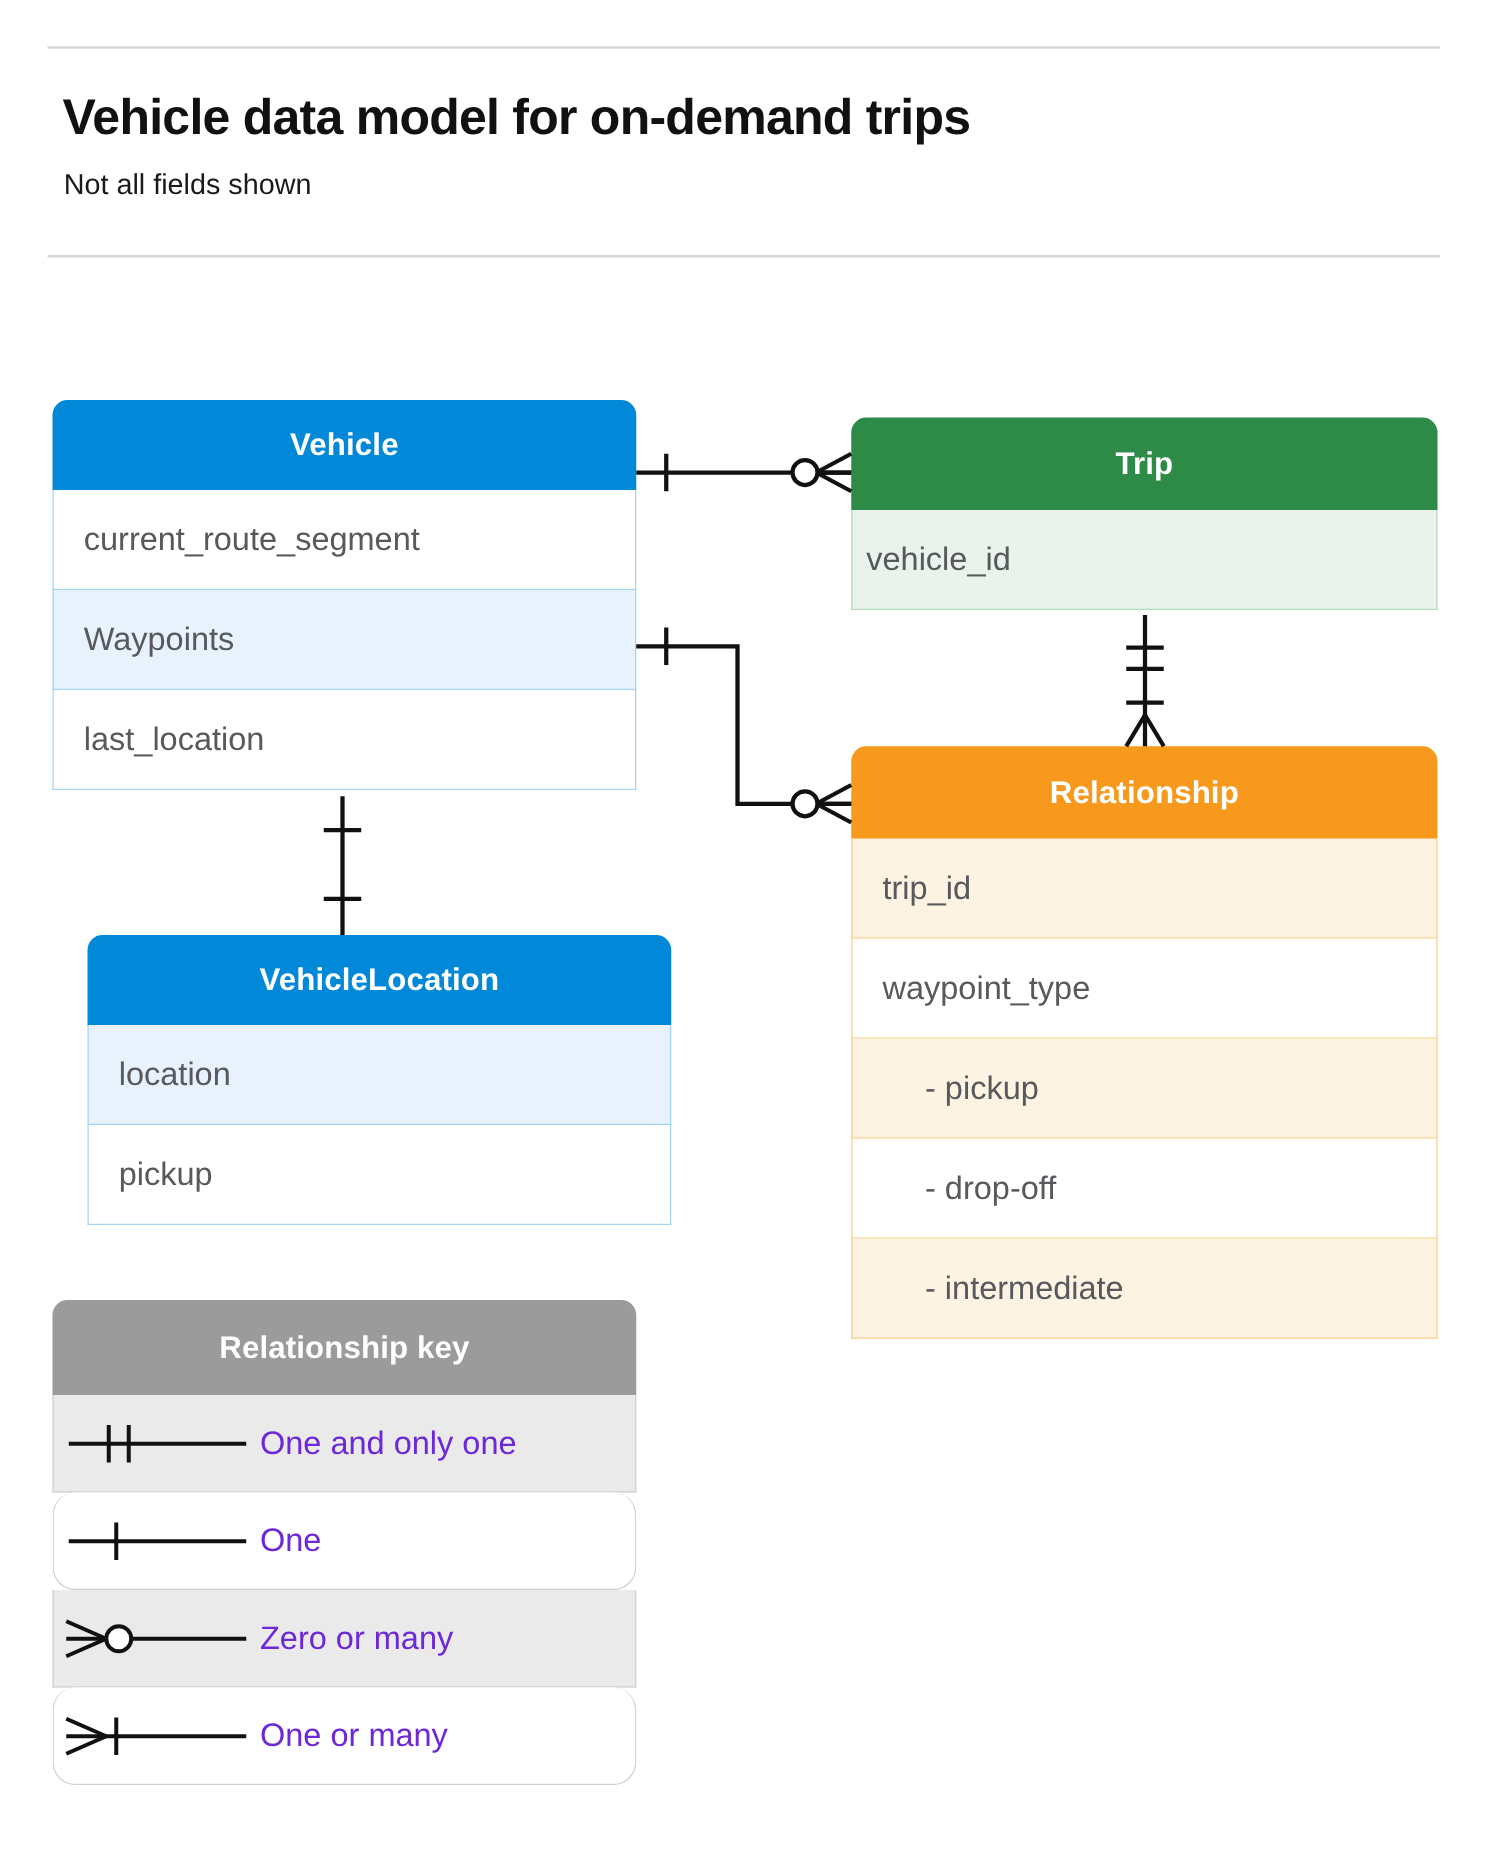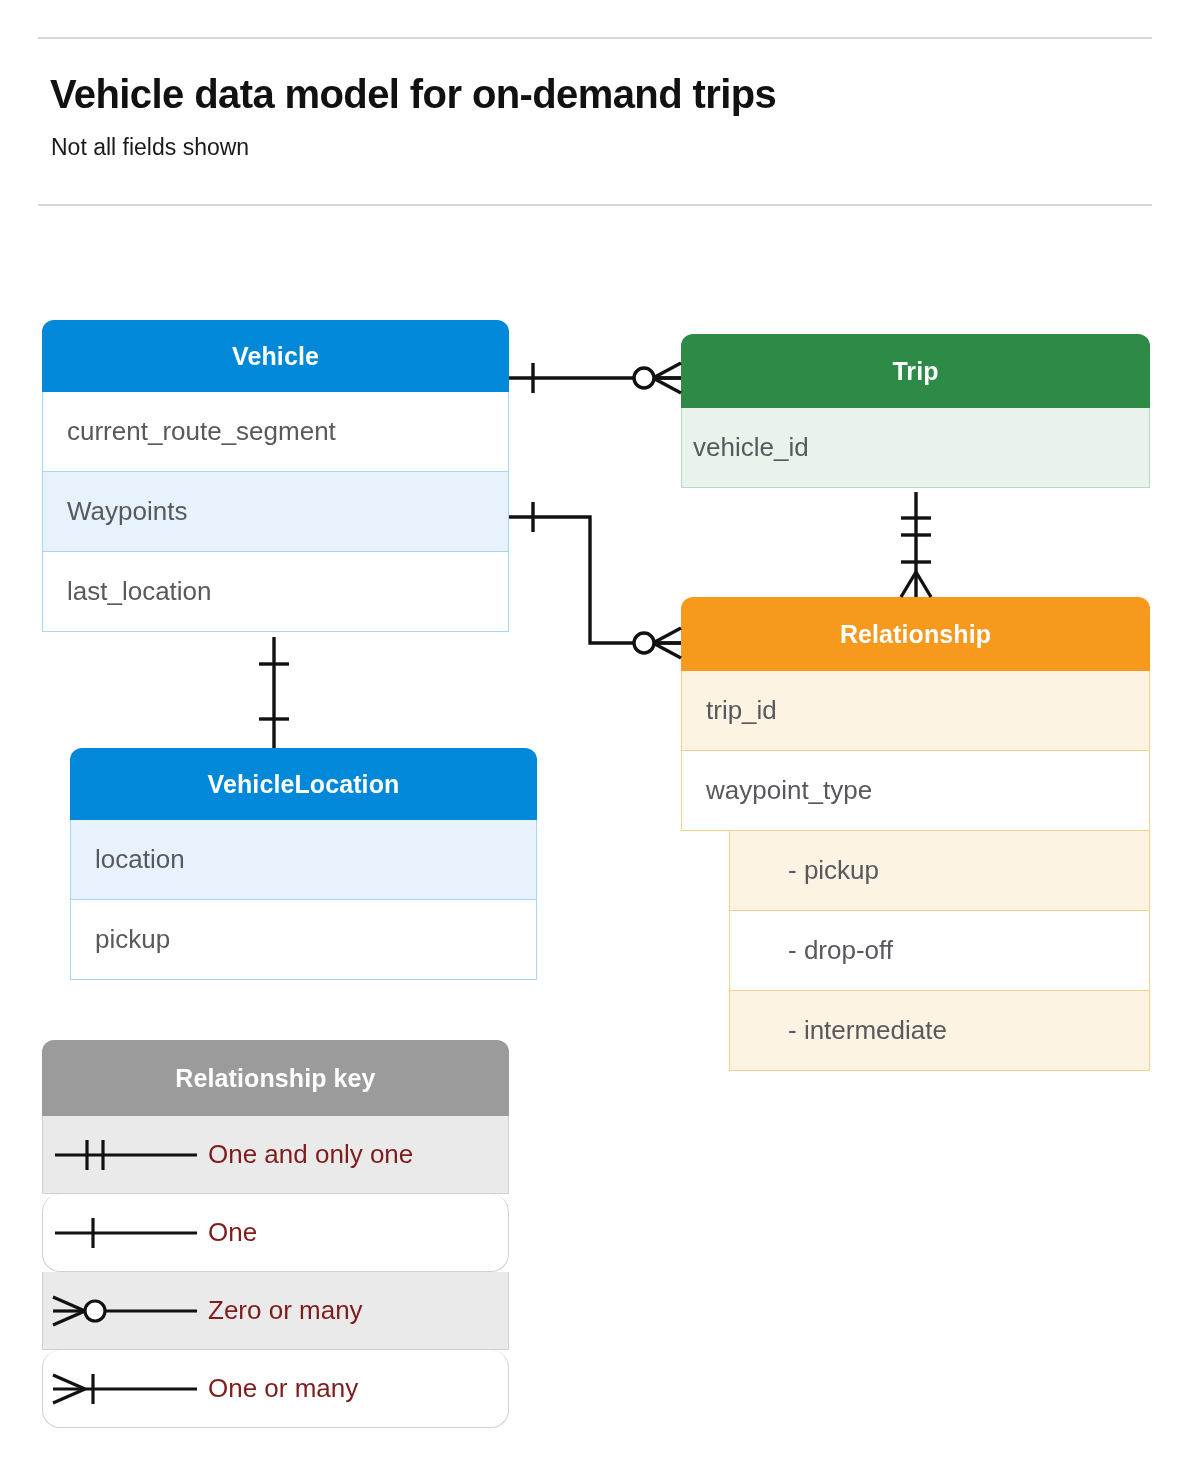--- a/index.html
+++ b/index.html
@@ -89,21 +89,21 @@
   .theme-orange .entity-header { background: #f7991d; }
   .theme-orange .entity-row { border-color: #fbd08a; }
   .theme-orange .row-alt { background: #fdf3e3; }
   .theme-orange .row-plain { background: #ffffff; }
 
   
   .theme-gray .entity-header { background: #9b9b9b; }
   .theme-gray .row-alt { background: #eaeaea; }
   .theme-gray .row-plain { background: #ffffff; border-radius: 18px; }
 
-  .indent { padding-left: 58px; margin-left: 48px; }
+  .indent { padding-left: 58px; }
 
   
   #entity-vehicle           { left: 42px;  top: 320px; width: 467px; }
   #entity-vehiclelocation   { left: 42px;  top: 748px; width: 467px; margin-left: 28px; }
   #entity-trip              { left: 681px; top: 334px; width: 469px; }
   #entity-tripwaypoint      { left: 681px; top: 597px; width: 469px; }
   #legend-box               { left: 42px;  top: 1040px; width: 467px; }
 
   #entity-trip .entity-header,
   #entity-tripwaypoint .entity-header { height: 74px; }
@@ -121,21 +121,21 @@
   }
   .legend-symbol {
     width: 165px;
     flex: 0 0 165px;
     display: flex;
     align-items: center;
     justify-content: center;
   }
   .legend-label {
     font-size: 26px;
-    color: #7f1d1d;
+    color: #6d28d9;
     white-space: nowrap;
   }
 
   
   #connectors {
     position: absolute;
     left: 0;
     top: 0;
     width: 1190px;
     height: 1480px;

